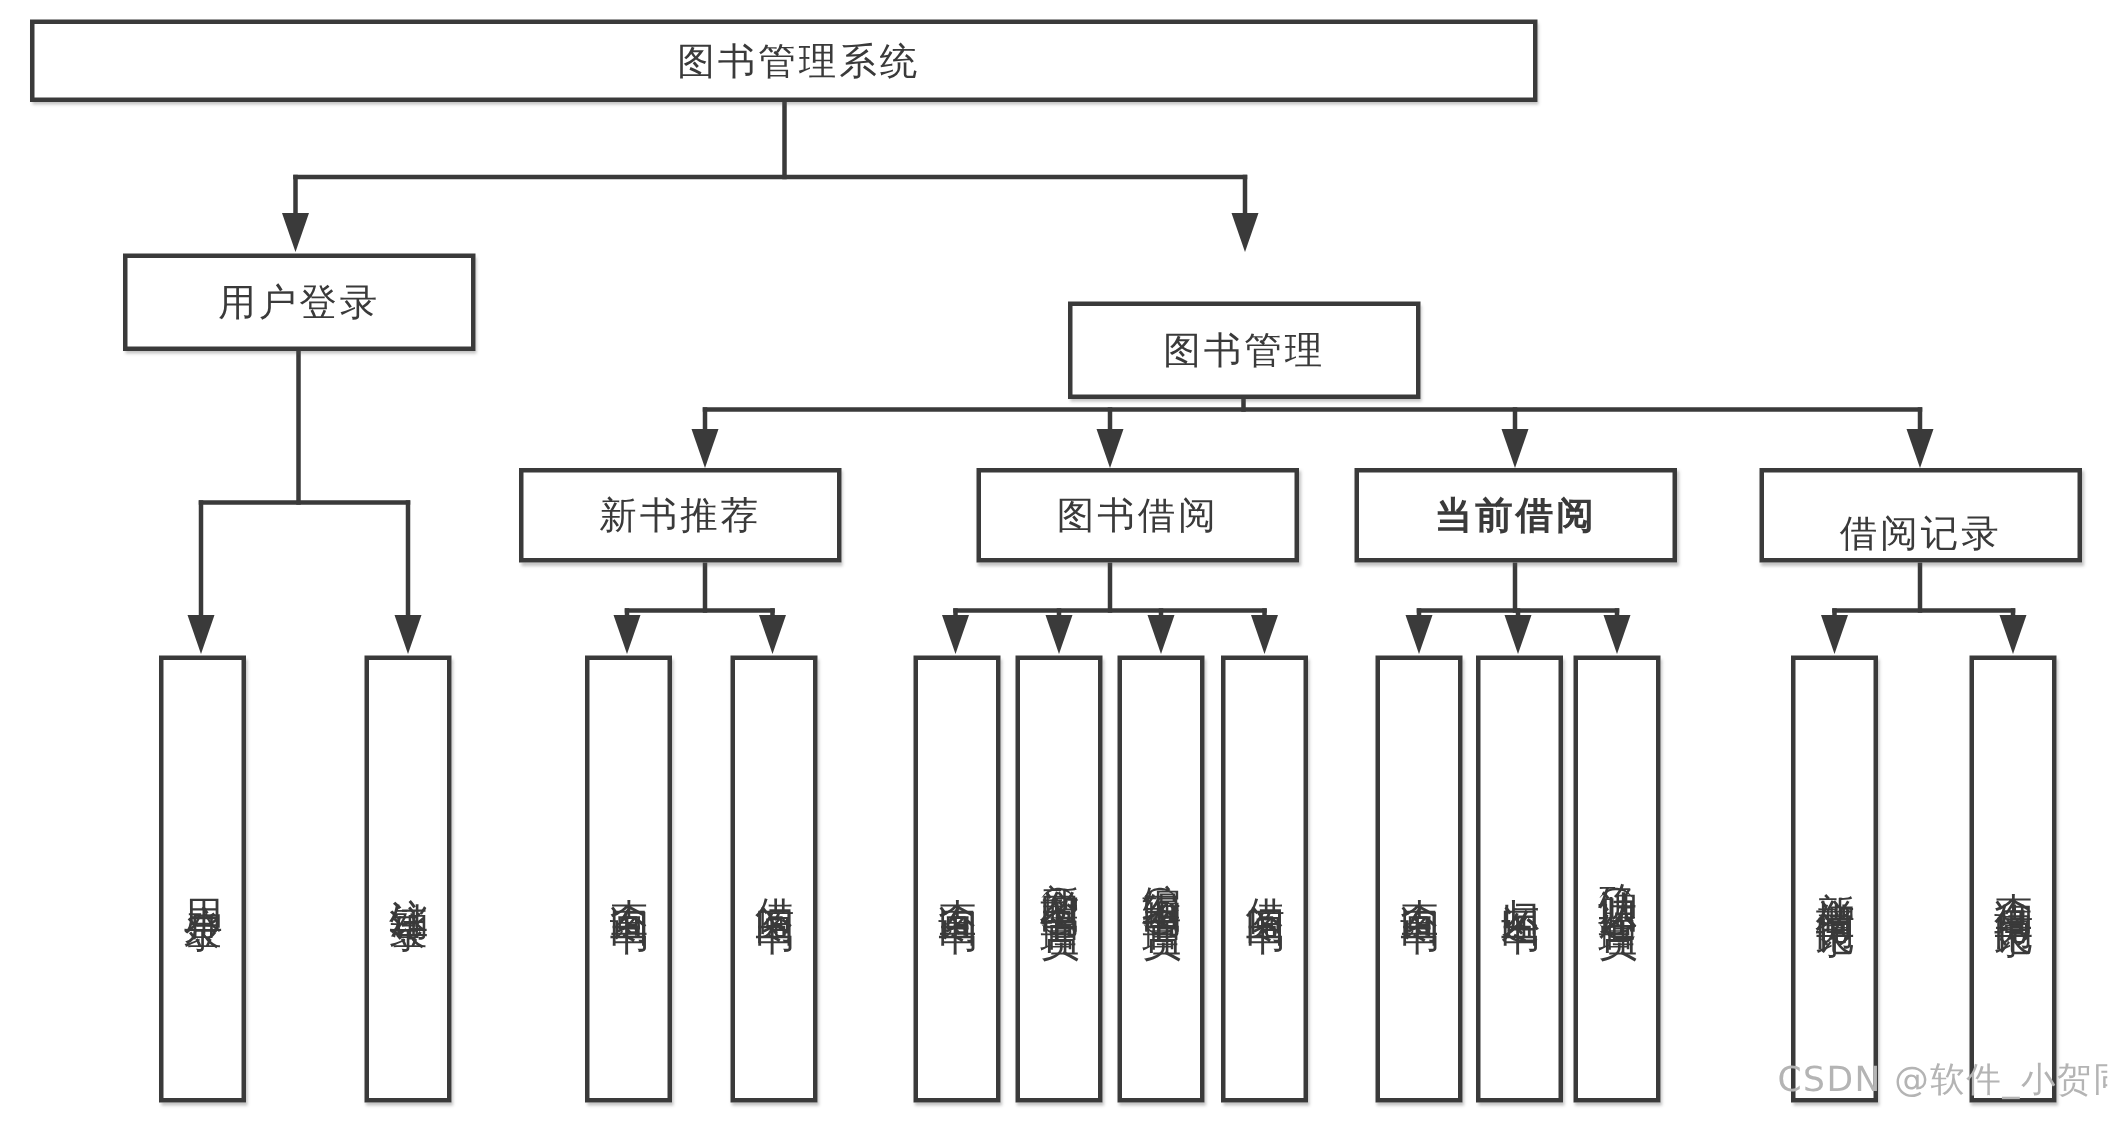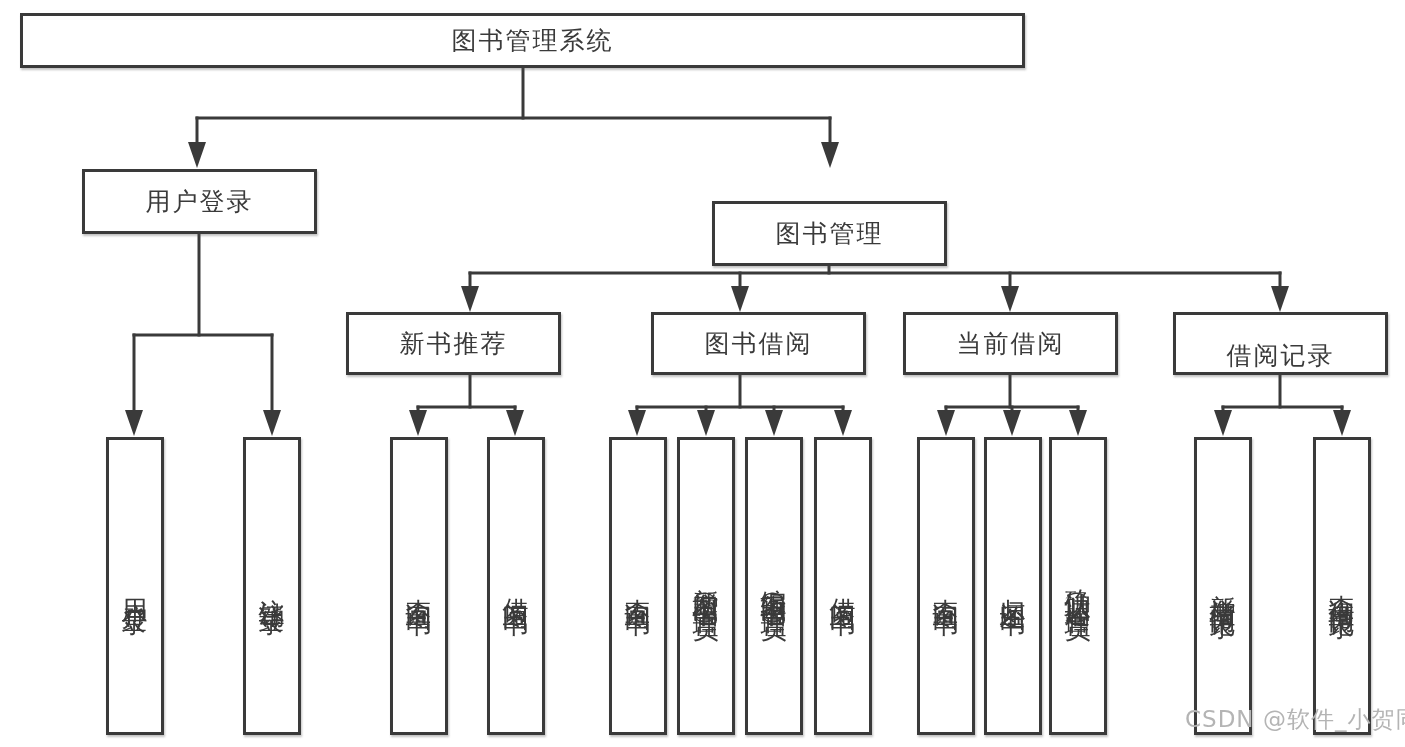--- a/index.html
+++ b/index.html
@@ -17,21 +17,21 @@
   .vbox .label{
     writing-mode:vertical-rl;text-orientation:mixed;
     font-size:26px;letter-spacing:4px;line-height:1;white-space:nowrap;
   }
   .root{left:20px;top:13px;width:1005px;height:55px;padding-left:20px;}
   .n-user-login{left:82px;top:169px;width:235px;height:65px;}
   .n-book-mgmt{left:712px;top:168px;width:235px;height:65px;margin-top:33px;}
   .l3{top:312px;width:215px;height:63px;}
   .n-newbook{left:346px;}
   .n-borrowing{left:633px;margin-left:18px;}
-  .n-current{left:903px;}
+  .n-current{left:903px;font-weight:bold;}
   .n-records{left:1173px;align-items:flex-end;}
   .vbox{top:437px;width:58px;height:298px;}
   .v1{left:106px;} .v2{left:243px;}
   .v3{left:390px;} .v4{left:487px;}
   .v5{left:609px;} .v6{left:677px;} .v7{left:745px;} .v8{left:814px;}
   .v9{left:917px;} .v10{left:984px;} .v11{left:1049px;}
   .v12{left:1194px;} .v13{left:1313px;}
   .watermark{
     position:absolute;left:1185px;top:704px;font-size:23px;letter-spacing:1px;
     color:#b4b4b4;white-space:nowrap;z-index:5;

